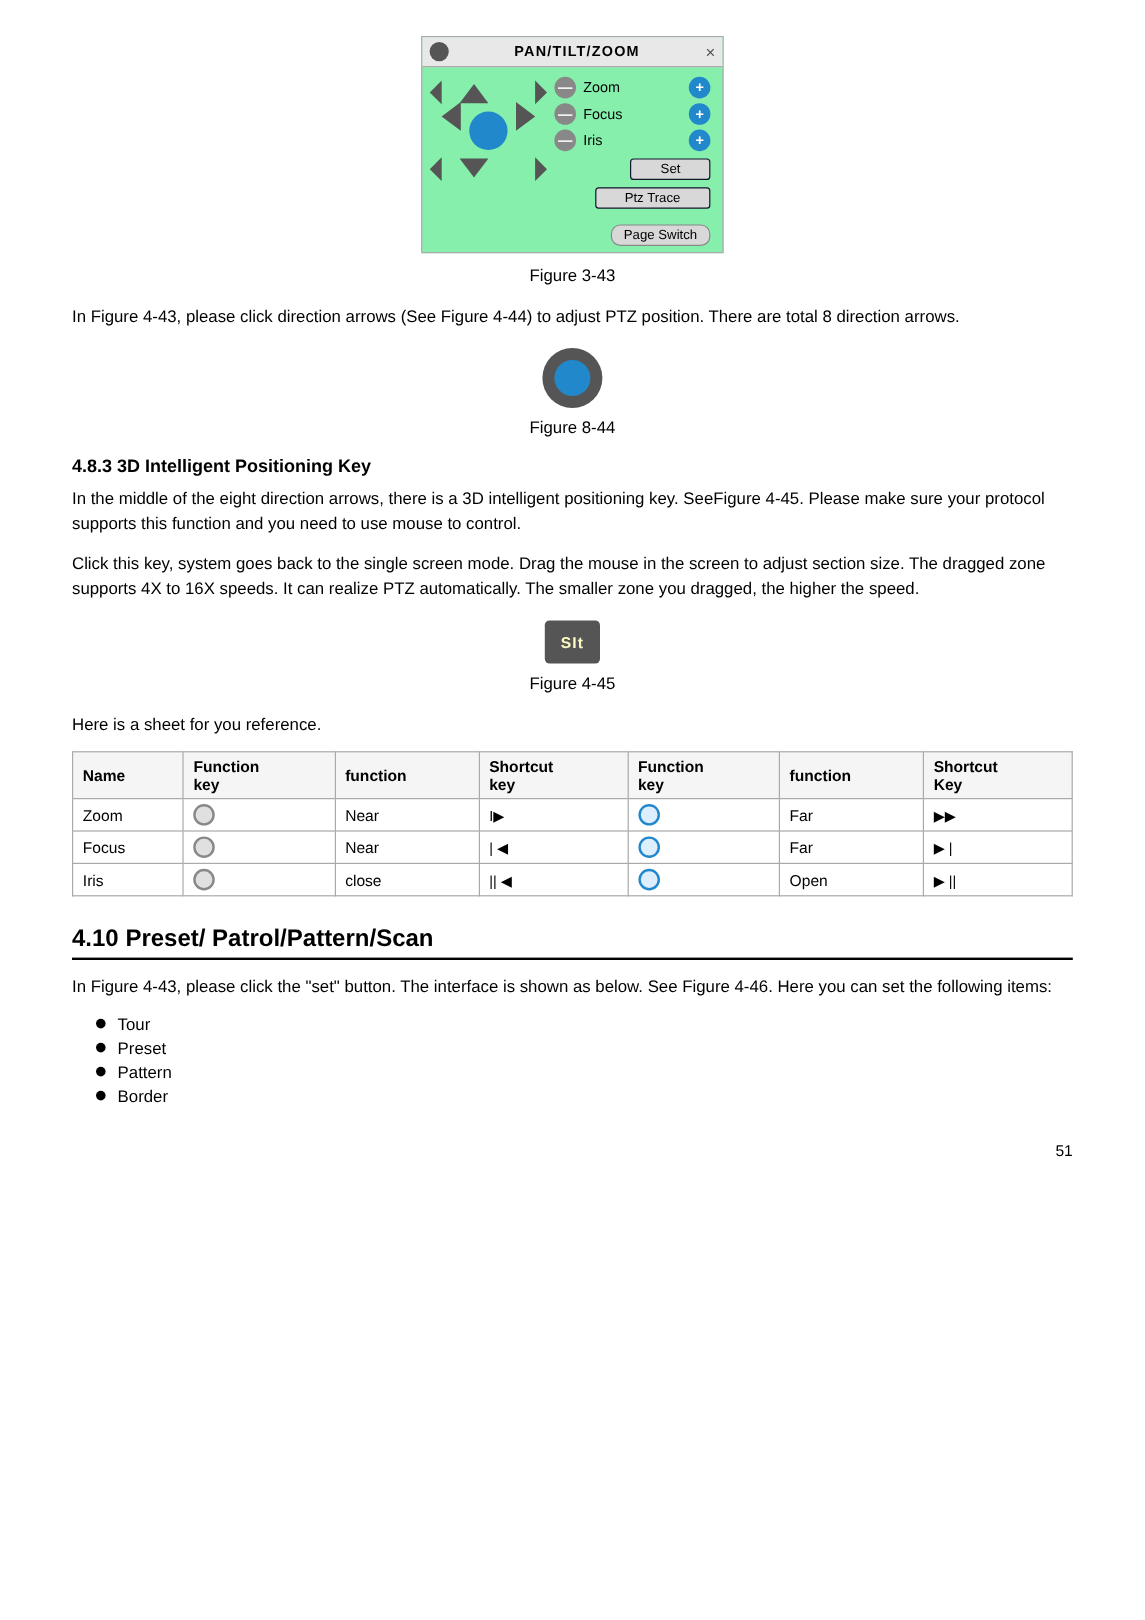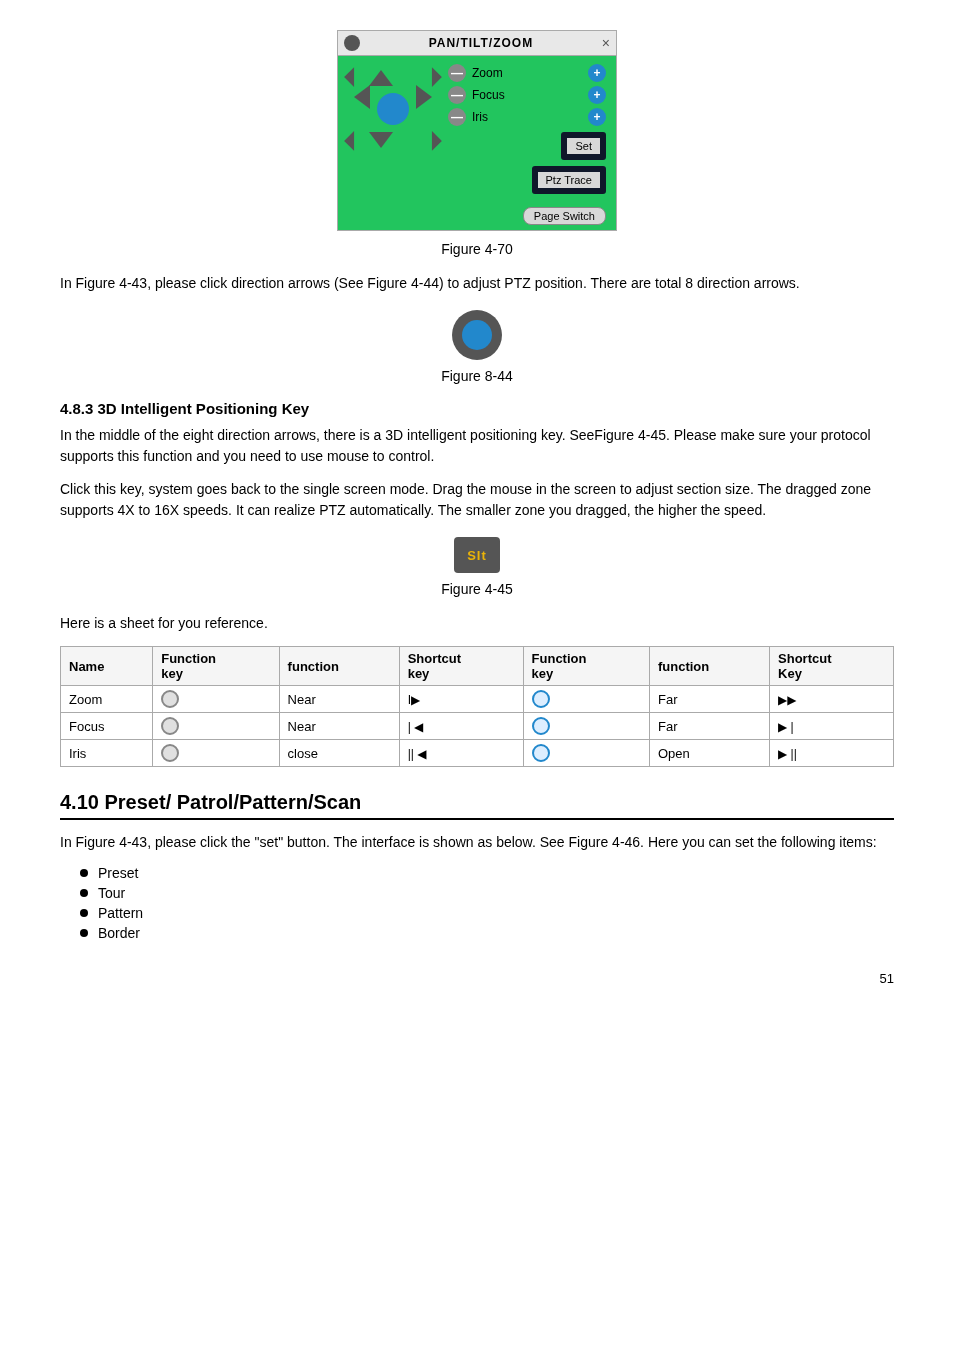--- a/index.html
+++ b/index.html
@@ -15,22 +15,22 @@
 
     
     .ptz-dialog-container {
       display: flex;
       flex-direction: column;
       align-items: center;
       margin-bottom: 10px;
     }
     .ptz-dialog {
       border: 1px solid #aaa;
-      background: #22c55e;
-      width: 280px;
+      background: #86efac;
+      width: 252px;
       font-size: 12px;
     }
     .ptz-title-bar {
       display: flex;
       align-items: center;
       background: #e8e8e8;
       border-bottom: 1px solid #aaa;
       padding: 4px 6px;
       justify-content: space-between;
     }
@@ -200,23 +200,23 @@
       color: #fff; font-size: 12px; font-weight: bold;
     }
     .ptz-buttons-row {
       display: flex;
       justify-content: flex-end;
       gap: 6px;
       margin-top: 2px;
     }
     .ptz-set-btn, .ptz-trace-btn {
       background: #d8d8d8;
-      border: 6px solid #0f172a;
+      border: 1px solid #0f172a;
       border-radius: 3px;
-      padding: 2px 8px;
+      padding: 2px 24px;
       font-size: 11px;
       cursor: pointer;
     }
     .ptz-bottom-row {
       display: flex;
       padding: 5px 10px;
       justify-content: flex-end;
       gap: 8px;
     }
     .ptz-page-switch-btn {
@@ -281,21 +281,21 @@
       margin: 16px 0 8px 0;
     }
     .fig45-icon {
       width: 46px;
       height: 36px;
       background: #555;
       border-radius: 4px;
       display: flex;
       align-items: center;
       justify-content: center;
-      color: #eab308;
+      color: #fef9c3;
       font-size: 13px;
       font-weight: bold;
       letter-spacing: 1px;
     }
 
     
     .ref-table-container {
       margin: 8px 0 16px 0;
     }
     .ref-table {
@@ -416,21 +416,21 @@
           <button class="ptz-trace-btn">Ptz Trace</button>
         </div>
       </div>
     </div>
     <div class="ptz-bottom-row">
       <button class="ptz-page-switch-btn">Page Switch</button>
     </div>
   </div>
 </div>
 
-<div class="figure-caption">Figure 4-70</div>
+<div class="figure-caption">Figure 3-43</div>
 
 <p class="body-text">In Figure 4-43, please click direction arrows (See Figure 4-44) to adjust PTZ position. There are total 8 direction arrows.</p>
 
 <div class="fig44-container">
   <div class="fig44-icon">
     <div class="fig44-inner"></div>
   </div>
 </div>
 <div class="figure-caption">Figure 8-44</div>
 
@@ -489,25 +489,25 @@
       </tr>
     </tbody>
   </table>
 </div>
 
 <div class="section-major">4.10 Preset/ Patrol/Pattern/Scan</div>
 <p class="body-text">In Figure 4-43, please click the "set" button. The interface is shown as below. See Figure 4-46. Here you can set the following items:</p>
 <ul class="bullet-list">
   <li>
       <span class="bullet-dot"></span>
-      <span>Preset</span>
+      <span>Tour</span>
     </li>
   <li>
       <span class="bullet-dot"></span>
-      <span>Tour</span>
+      <span>Preset</span>
     </li>
   <li>
       <span class="bullet-dot"></span>
       <span>Pattern</span>
     </li>
   <li>
       <span class="bullet-dot"></span>
       <span>Border</span>
     </li>
 </ul>

